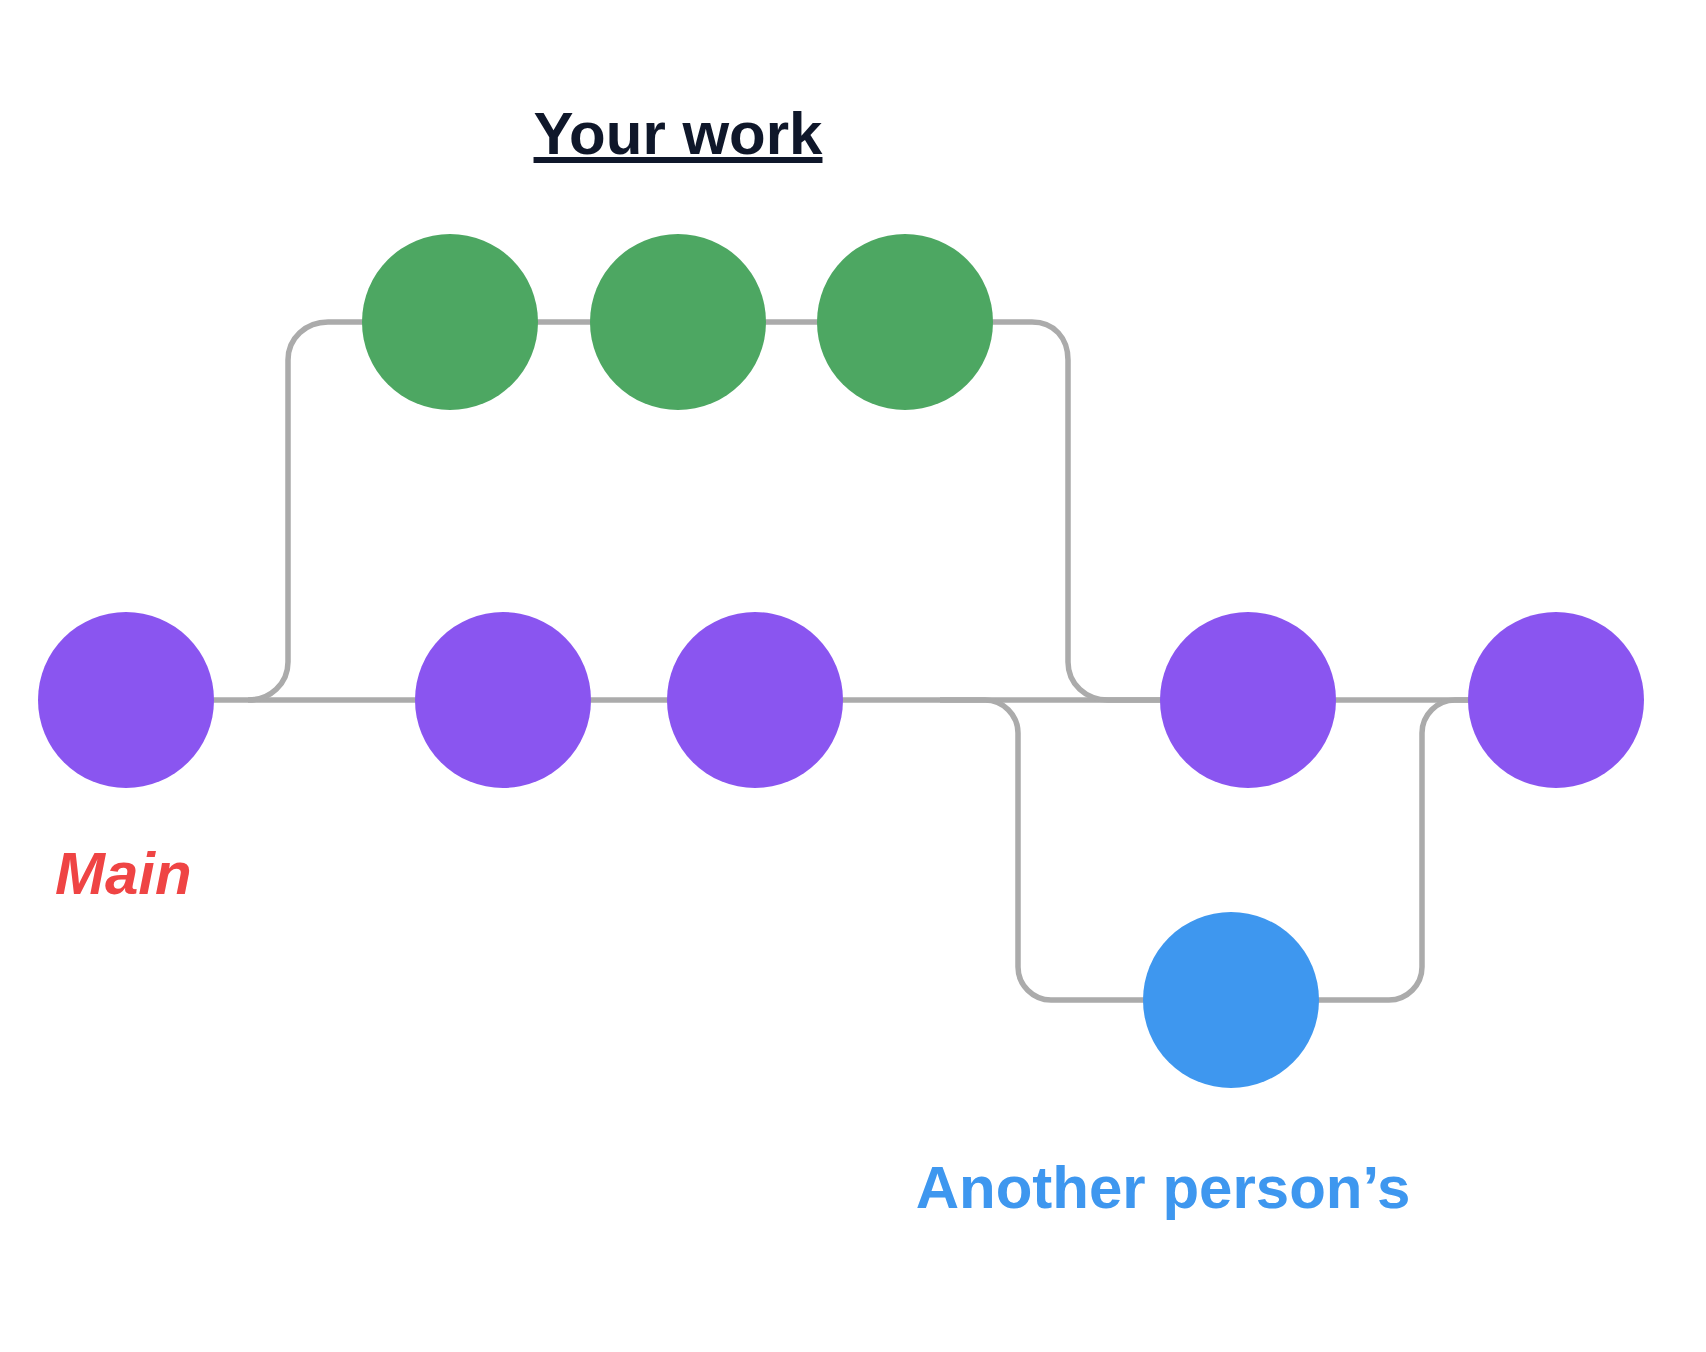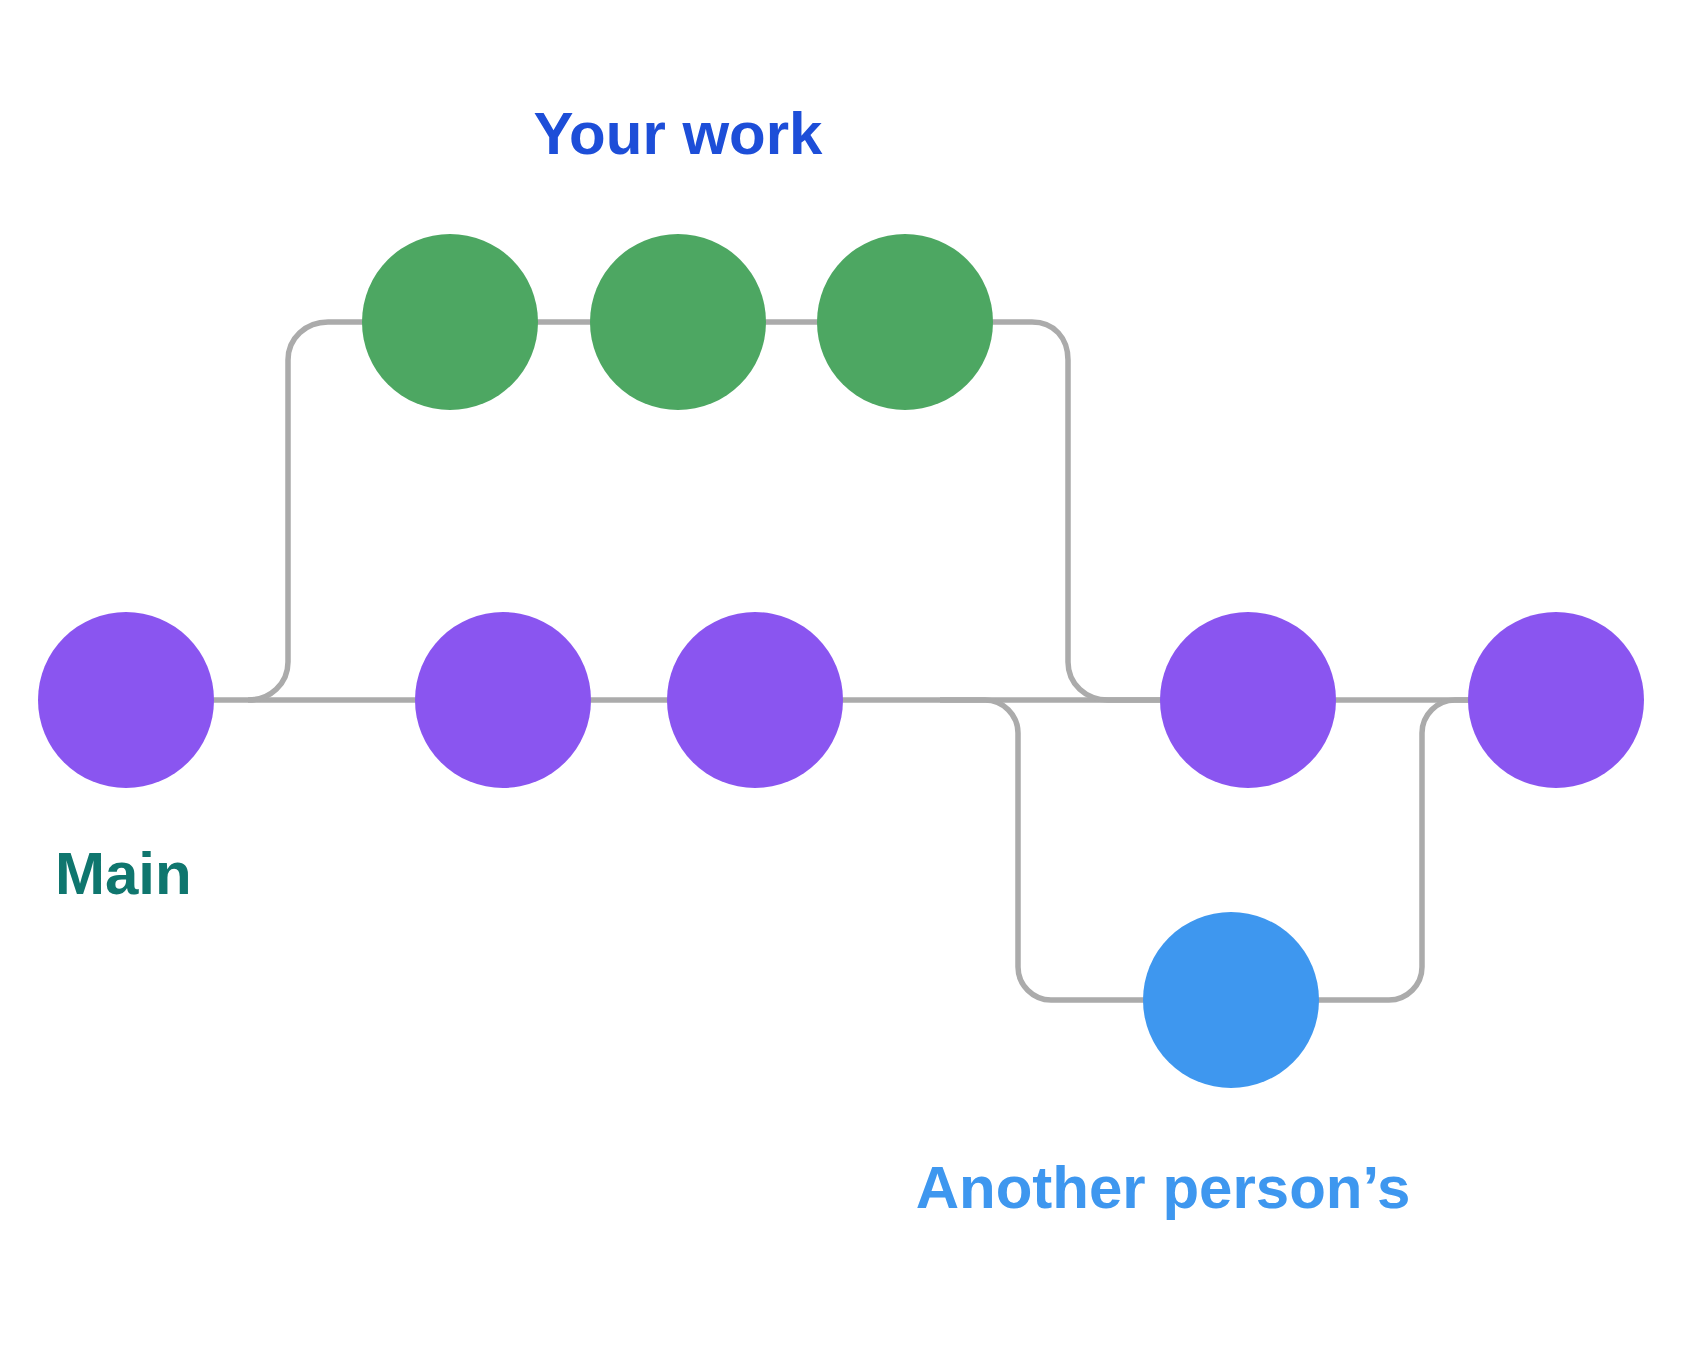--- a/index.html
+++ b/index.html
@@ -64,21 +64,21 @@
         <circle cx="755" cy="700" r="88" fill="#8A55F0"></circle>
         <circle cx="1248" cy="700" r="88" fill="#8A55F0"></circle>
         <circle cx="1556" cy="700" r="88" fill="#8A55F0"></circle>
         <circle cx="450" cy="322" r="88" fill="#4DA762"></circle>
         <circle cx="678" cy="322" r="88" fill="#4DA762"></circle>
         <circle cx="905" cy="322" r="88" fill="#4DA762"></circle>
         <circle cx="1231" cy="1000" r="88" fill="#3E97EF"></circle>
       </g>
   </svg>
 
-  <div class="label label-your-work" style="color: #1d4ed8;">Your work</div>
+  <div class="label label-your-work" style="color: #0f172a; text-decoration: underline;">Your work</div>
 
-  <div class="label label-main" style="color: #0f766e;">Main</div>
+  <div class="label label-main" style="color: #ef4444; font-style: italic;">Main</div>
 
   <div class="label label-another" style="color: rgb(62, 151, 239);">
     <div>Another person’s</div>
   </div>
 
 </div>
 
 </body></html>

